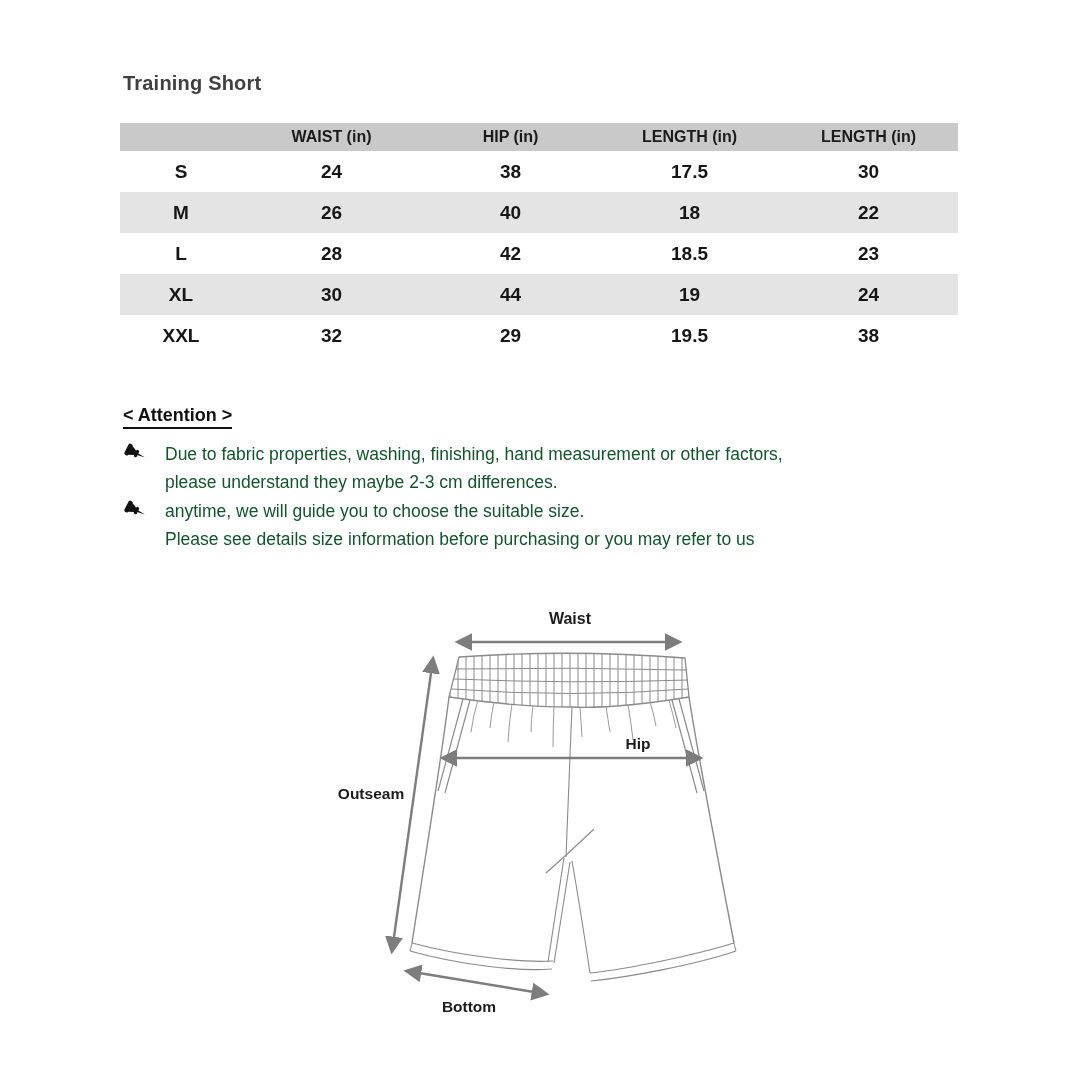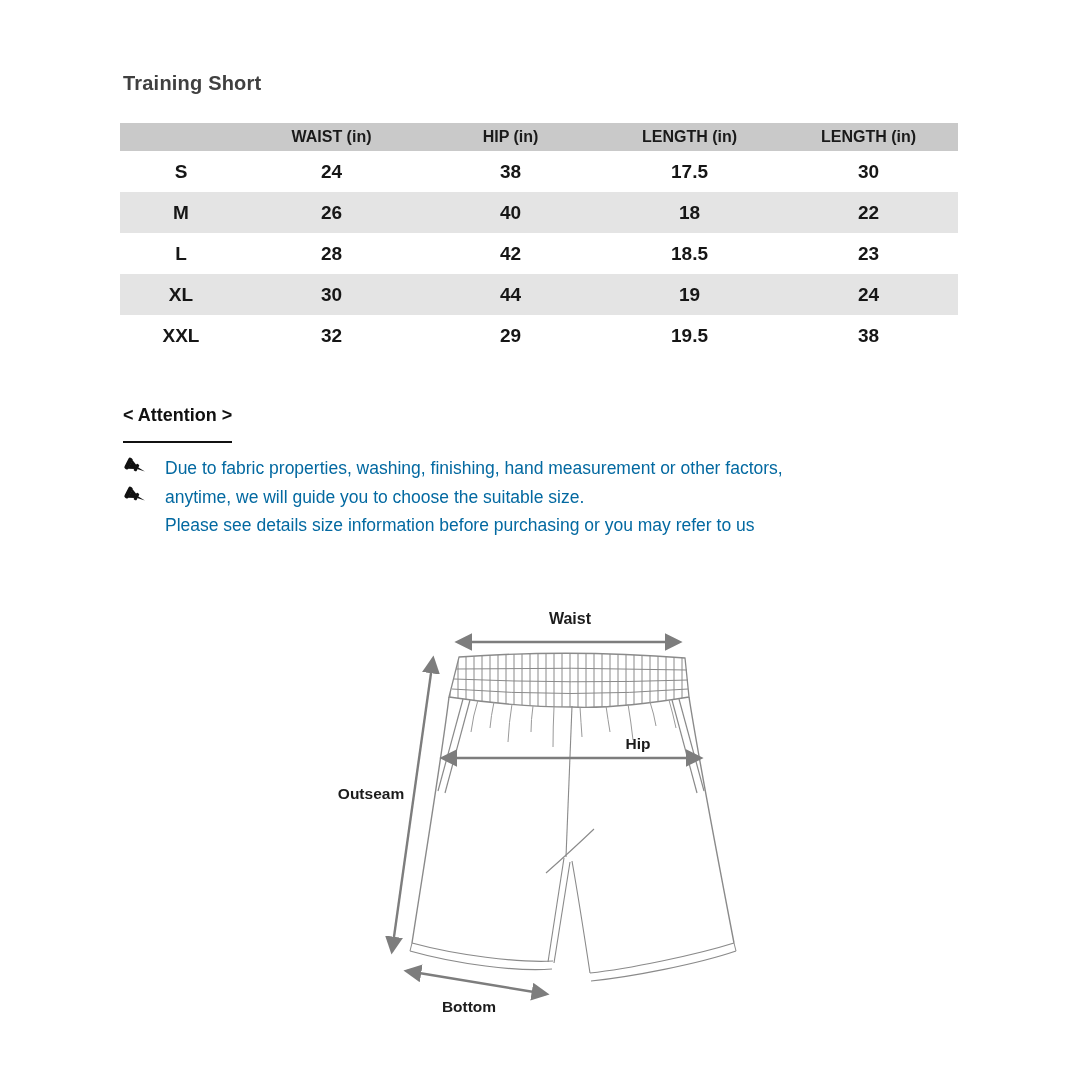--- a/index.html
+++ b/index.html
@@ -25,26 +25,26 @@
   }
   .size-table td {
     height:41px; font-size:19px; font-weight:bold; text-align:center;
     vertical-align:middle; color:#161616;
   }
   .size-table tr.alt td { background:#e4e4e4; }
   
   .attention { position:absolute; left:123px; top:405px; width:790px; }
   .attention-heading {
     display:inline-block; font-size:18px; font-weight:bold; color:#111;
-    border-bottom:2px solid #111; padding-bottom:15px; margin-bottom:11px;
+    border-bottom:2px solid #111; padding-bottom:1px; margin-bottom:11px;
   }
   .note { display:flex; align-items:flex-start; margin-bottom:1px; }
   .note .pin { flex:0 0 26px; width:26px; height:26px; margin-top:2px; }
   .note .pin svg { display:block; }
-  .note-text { margin-left:16px; font-size:17.5px; line-height:28px; color:#0369a1; }
+  .note-text { margin-left:16px; font-size:17.5px; line-height:28px; color:#14532d; }
   
   .diagram { position:absolute; left:326px; top:595px; width:440px; height:435px; }
   .diagram svg { display:block; }
   .diagram text {
     font-family:"Liberation Sans", sans-serif; font-weight:bold;
     fill:#1c1c1c;
   }
 </style>
 </head>
 <body>
@@ -118,20 +118,21 @@
           <g transform="translate(3.5,6.5) rotate(27)" fill="#111">
             <rect x="0" y="-6.2" width="4.6" height="12.4" rx="2"></rect>
             <polygon points="4.2,-5 10.2,-2 10.2,2 4.2,5"></polygon>
             <rect x="9.6" y="-3.8" width="3.2" height="7.6" rx="1.2"></rect>
             <path d="M12.4,-0.9 L20.5,-0.3 L12.4,0.9 Z"></path>
           </g>
         </svg>
       </span>
       <div class="note-text">
         <div>Due to fabric properties, washing, finishing, hand measurement or other factors,</div>
+        <div>please understand they maybe 2-3 cm differences.</div>
       </div>
     </div>
 
     <div class="note">
       <span class="pin">
         <svg width="26" height="26" viewBox="0 0 26 26">
           <g transform="translate(3.5,6.5) rotate(27)" fill="#111">
             <rect x="0" y="-6.2" width="4.6" height="12.4" rx="2"></rect>
             <polygon points="4.2,-5 10.2,-2 10.2,2 4.2,5"></polygon>
             <rect x="9.6" y="-3.8" width="3.2" height="7.6" rx="1.2"></rect>

